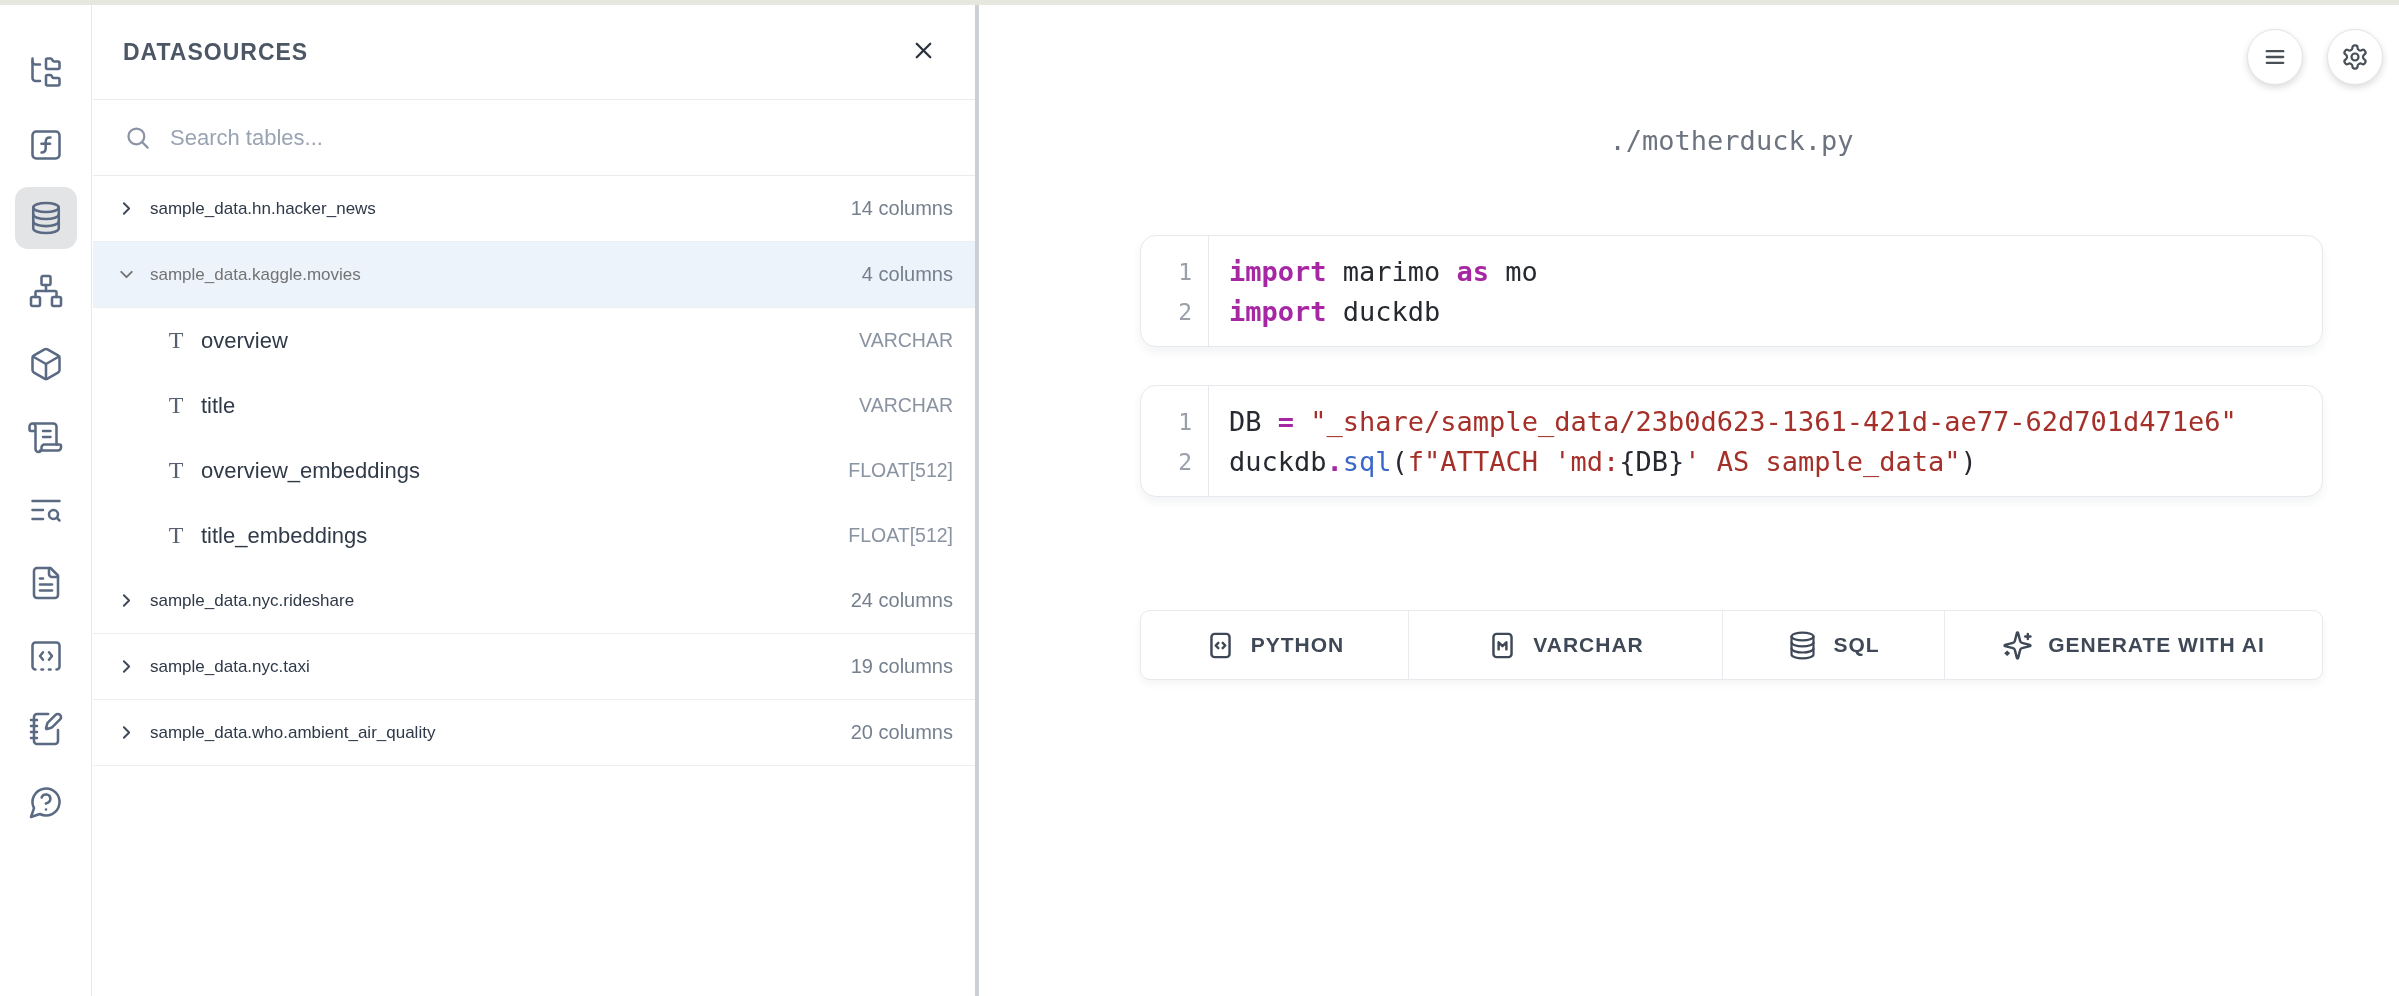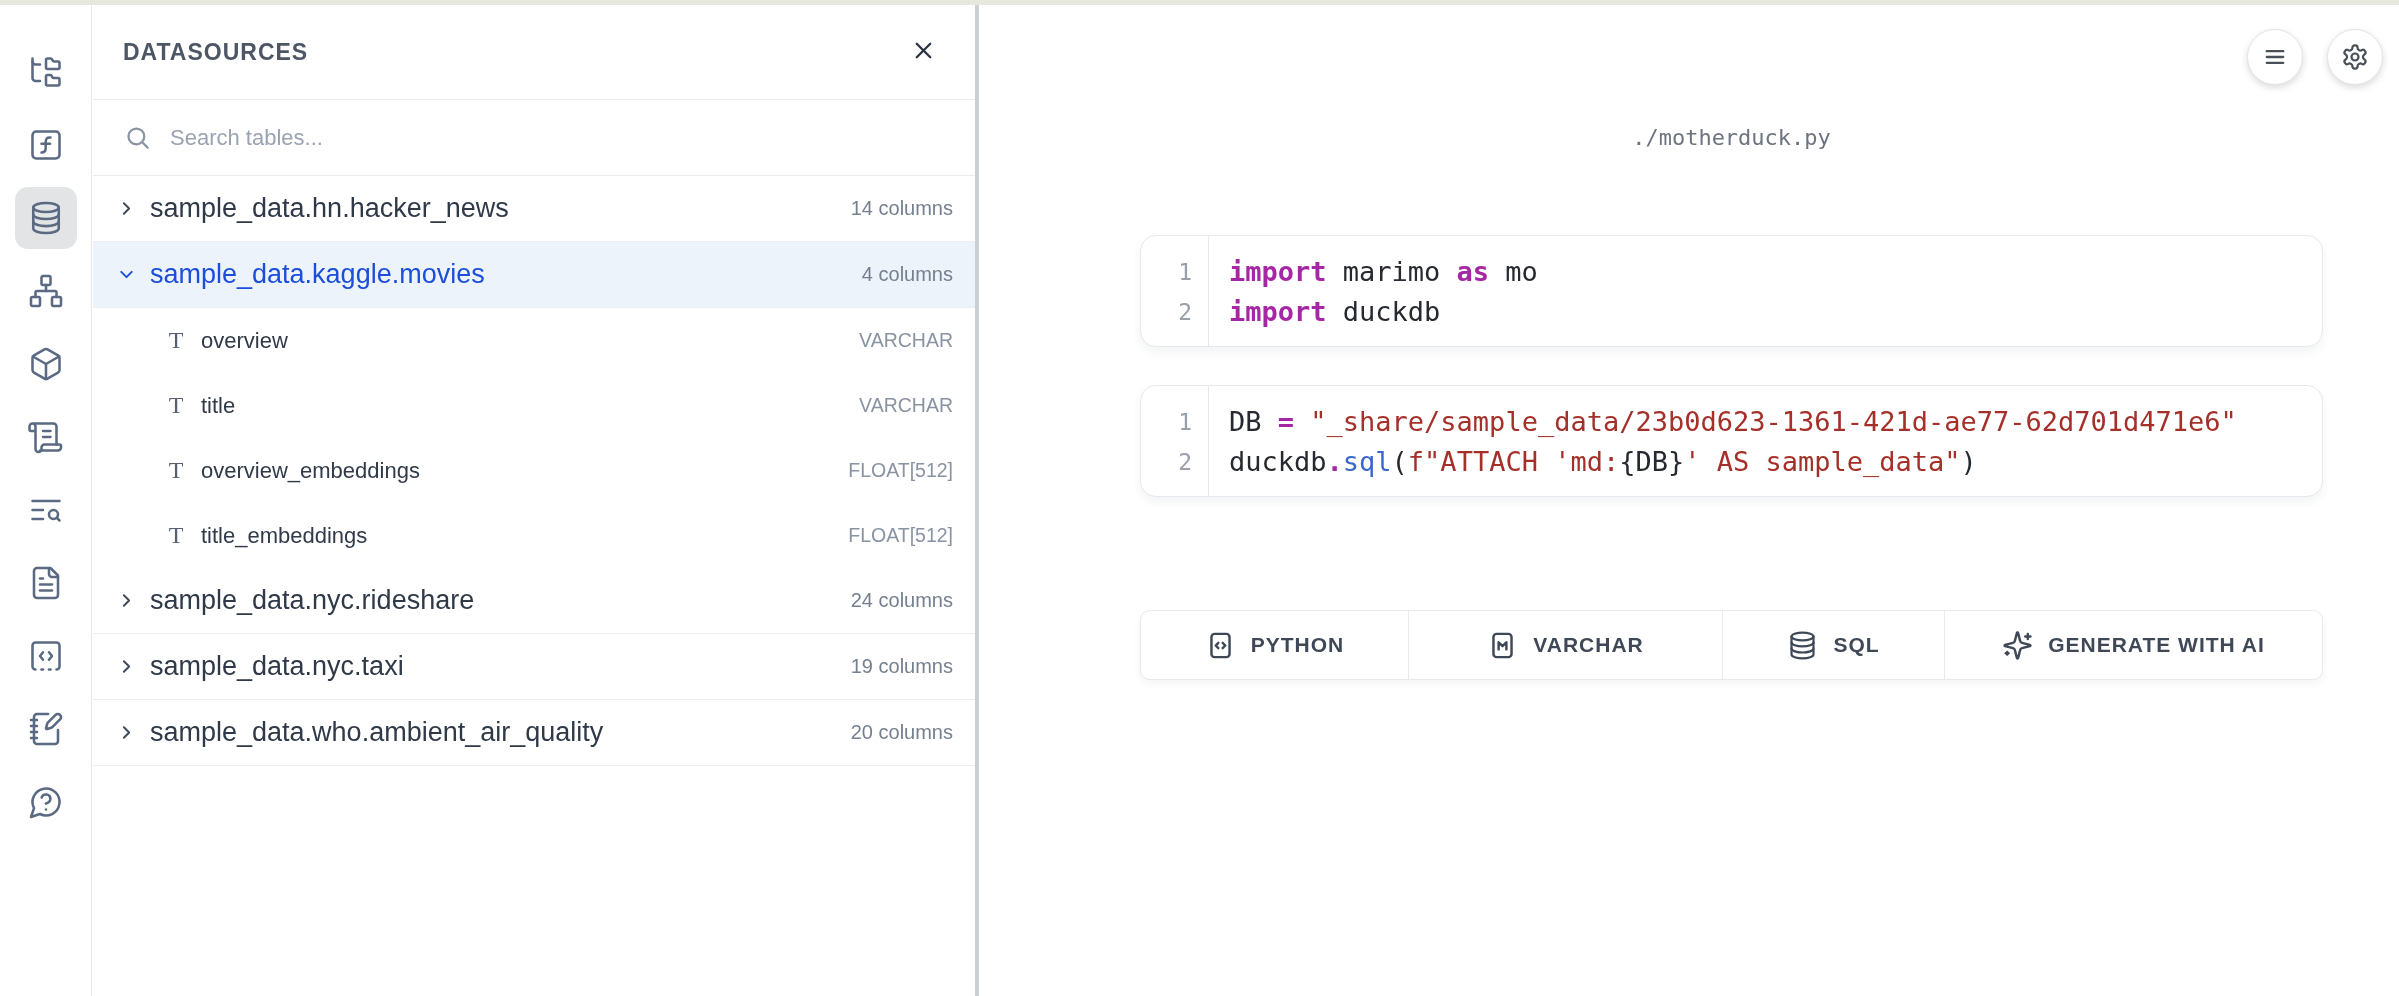--- a/index.html
+++ b/index.html
@@ -28,33 +28,33 @@
 
   .search-row{height:76px;display:flex;align-items:center;gap:17px;padding:0 20px 0 31px;
               border-bottom:1px solid #e9ebee;box-sizing:border-box;}
   .search-ic{width:27px;height:27px;color:#8a93a3;flex:none;}
   .search-row input{flex:1;border:none;outline:none;font-size:22px;color:#333b48;font-family:"Liberation Sans",sans-serif;background:transparent;}
   .search-row input::placeholder{color:#9aa3b2;}
 
   .tbl-row{height:66px;display:flex;align-items:center;gap:13px;padding:0 22px 0 23px;
            border-bottom:1px solid #eceef1;box-sizing:border-box;cursor:pointer;}
   .tbl-row .chev{width:21px;height:21px;color:#3e4856;flex:none;}
-  .tbl-row .tname{font-size:27px;color:#2f3948;}
+  .tbl-row .tname{font-size:17px;color:#2f3948;}
   .tbl-row .tcount{margin-left:auto;font-size:20px;color:#75808f;}
   .tbl-row.selected{background:#edf3fa;}
-  .tbl-row.selected .tname,.tbl-row.selected .chev{color:#1d4ed8;}
+  .tbl-row.selected .tname,.tbl-row.selected .chev{color:#737373;}
 
   .col-row{height:65px;display:flex;align-items:center;gap:14px;padding:0 22px 0 72px;box-sizing:border-box;cursor:pointer;}
   .col-row .t-ic{font-family:"Liberation Serif",serif;font-size:24px;color:#566070;width:22px;text-align:center;flex:none;}
   .col-row .cname{font-size:22px;color:#303a48;}
   .col-row .ctype{margin-left:auto;font-size:19.5px;color:#8a93a2;}
 
   
   .nb-title{position:absolute;left:1140px;width:1183px;top:125px;text-align:center;
-            font-family:"DejaVu Sans Mono","Liberation Mono",monospace;font-size:22px;color:#6d7480;cursor:pointer;}
+            font-family:"DejaVu Sans Mono","Liberation Mono",monospace;font-size:27px;color:#6d7480;cursor:pointer;}
 
   .code-cell{position:absolute;left:1140px;width:1183px;height:112px;background:#fff;
              border:1.5px solid #e7e9ed;border-radius:16px;box-shadow:0 5px 10px rgba(40,45,60,.06);
              display:flex;box-sizing:border-box;overflow:hidden;}
   .code-cell.pos0{top:235px;} .code-cell.pos1{top:385px;}
   .gutter{width:68px;flex:none;padding:16px 16px 0 0;box-sizing:border-box;text-align:right;
           font-family:"DejaVu Sans Mono","Liberation Mono",monospace;font-size:23px;line-height:40px;color:#9aa0aa;
           border-right:1.5px solid #e7e9ed;}
   .code-area{flex:1;padding:16px 0 0 20px;font-family:"DejaVu Sans Mono","Liberation Mono",monospace;
              font-size:27px;line-height:40px;white-space:pre;cursor:text;}

